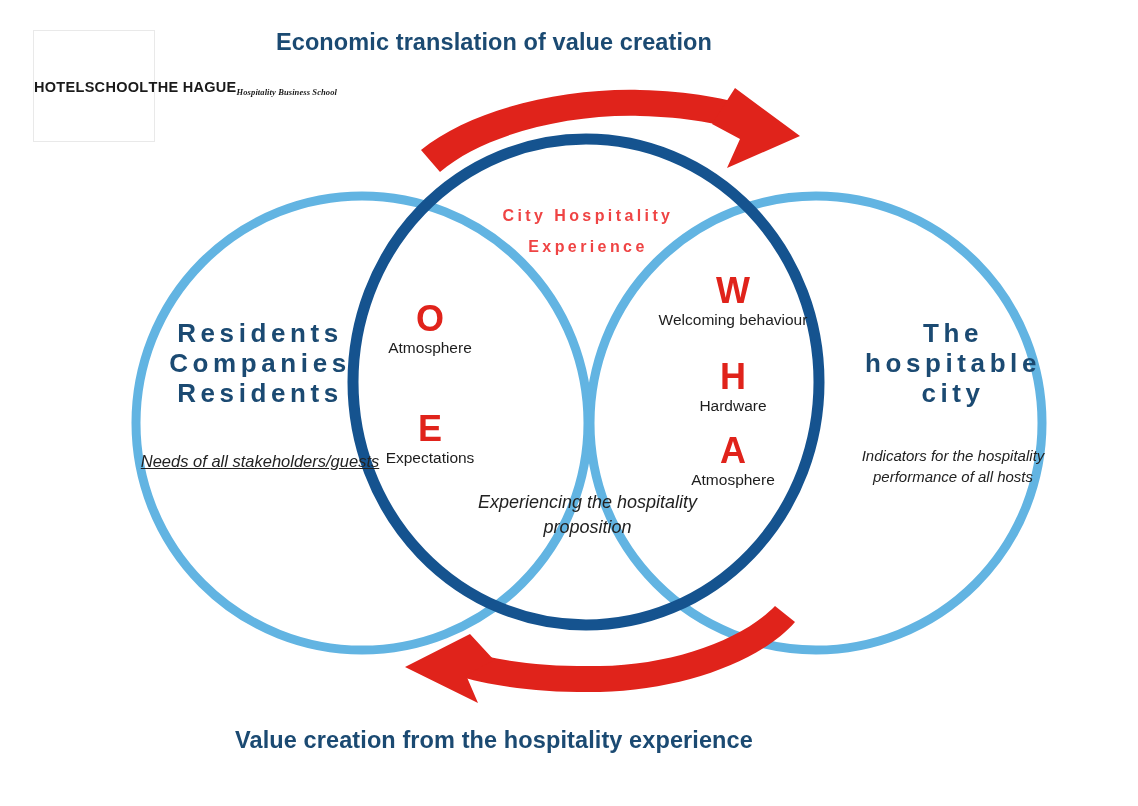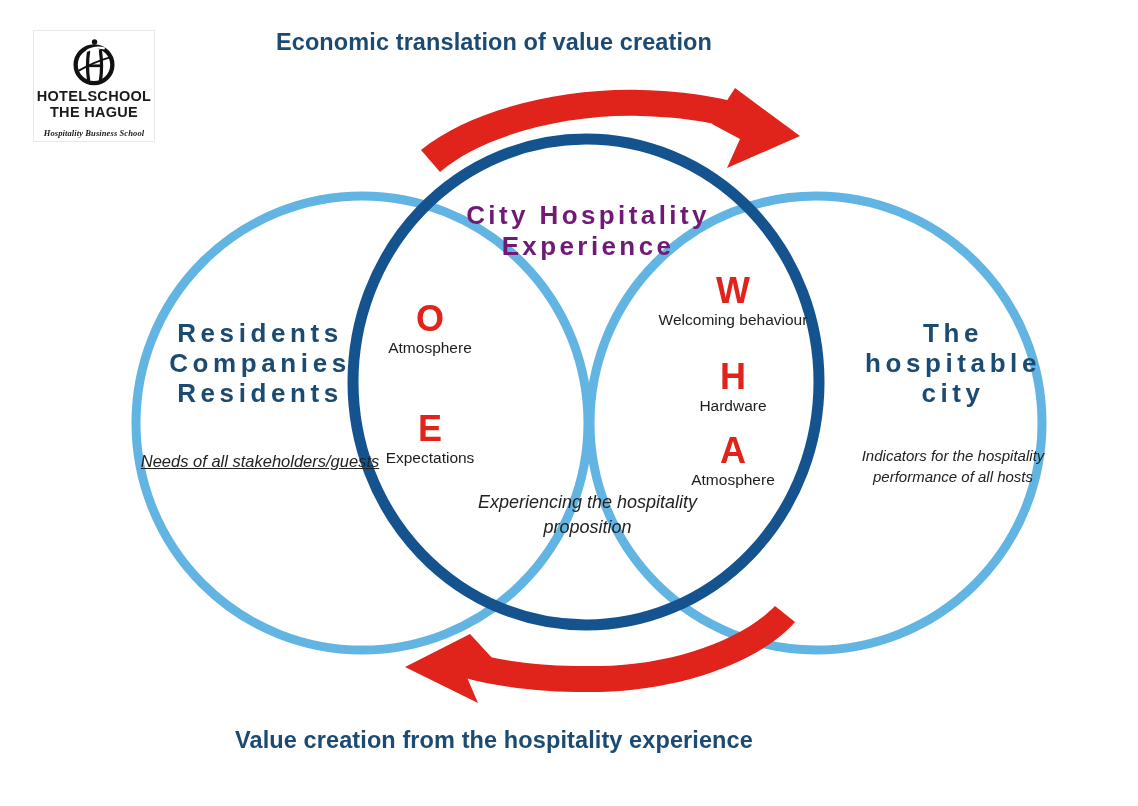--- a/index.html
+++ b/index.html
@@ -23,21 +23,21 @@
   #logo {
     position: absolute;
     left: 33px;
     top: 30px;
     width: 122px;
     height: 112px;
     background: #ffffff;
     border: 1px solid #e9e9e9;
     box-sizing: border-box;
     display: flex;
-    flex-direction: column;
+    flex-direction: row;
     align-items: center;
     justify-content: flex-start;
     padding-top: 4px;
   }
   #logo-mark { width: 54px; height: 54px; display: block; }
   .logo-line {
     color: #1a1a1a;
     font-weight: bold;
     font-size: 14.5px;
     letter-spacing: 0.3px;
@@ -100,21 +100,21 @@
   }
 
   #left-head   { left: 130px; top: 318px; width: 260px; }
   #left-note   { left: 130px; top: 450px; width: 260px; font-size: 16.5px; text-decoration: underline; }
 
   #right-head  { left: 838px; top: 318px; width: 230px; }
   #right-note  { left: 838px; top: 445px; width: 230px; font-size: 15px; line-height: 21px; }
 
   #center-head {
     left: 423px; top: 200px; width: 330px;
-    color: #701a75; font-weight: bold; font-size: 26px;
+    color: #ef4444; font-weight: bold; font-size: 16px;
     letter-spacing: 3.4px; line-height: 31px; text-align: center;
   }
   #center-note { left: 475px; top: 490px; width: 225px; font-size: 18px; line-height: 25px; }
 
   
   .cap {
     color: #e0231b;
     font-weight: bold;
     font-size: 36px;
     line-height: 38px;

